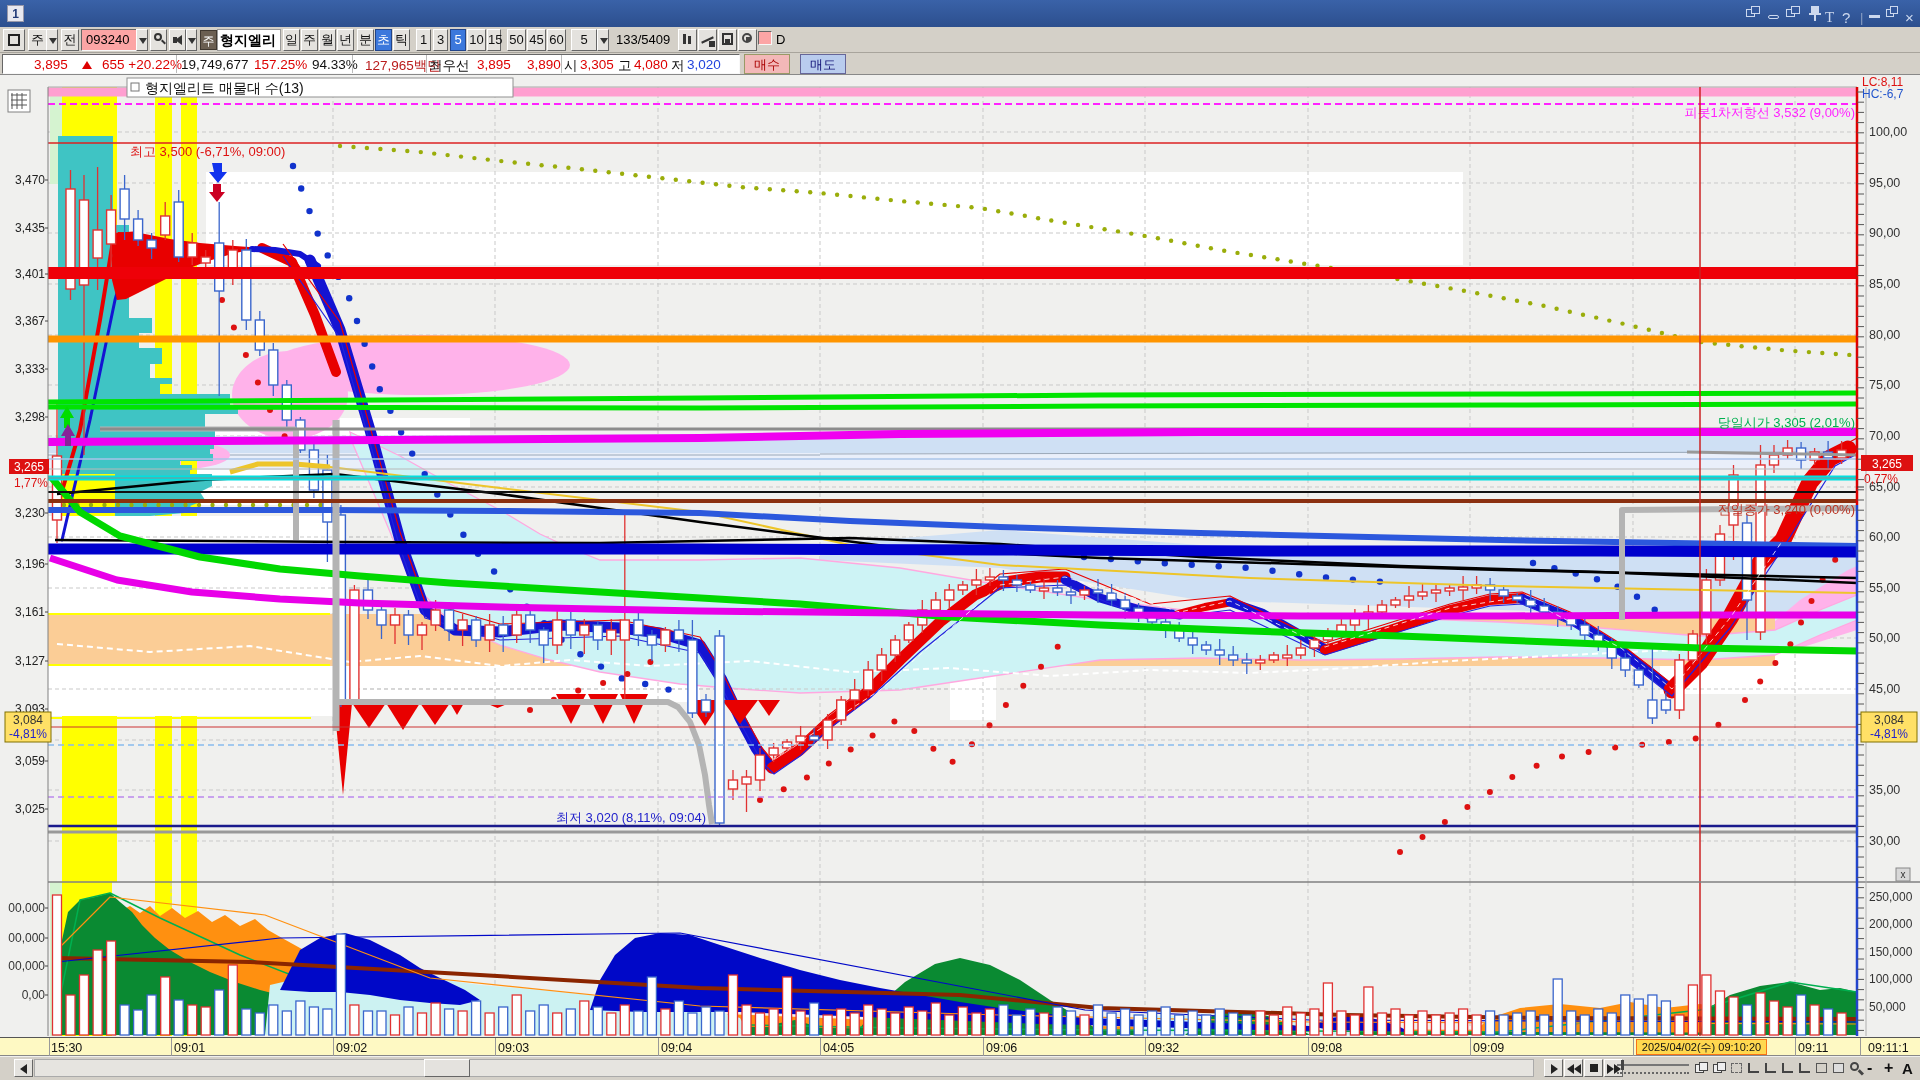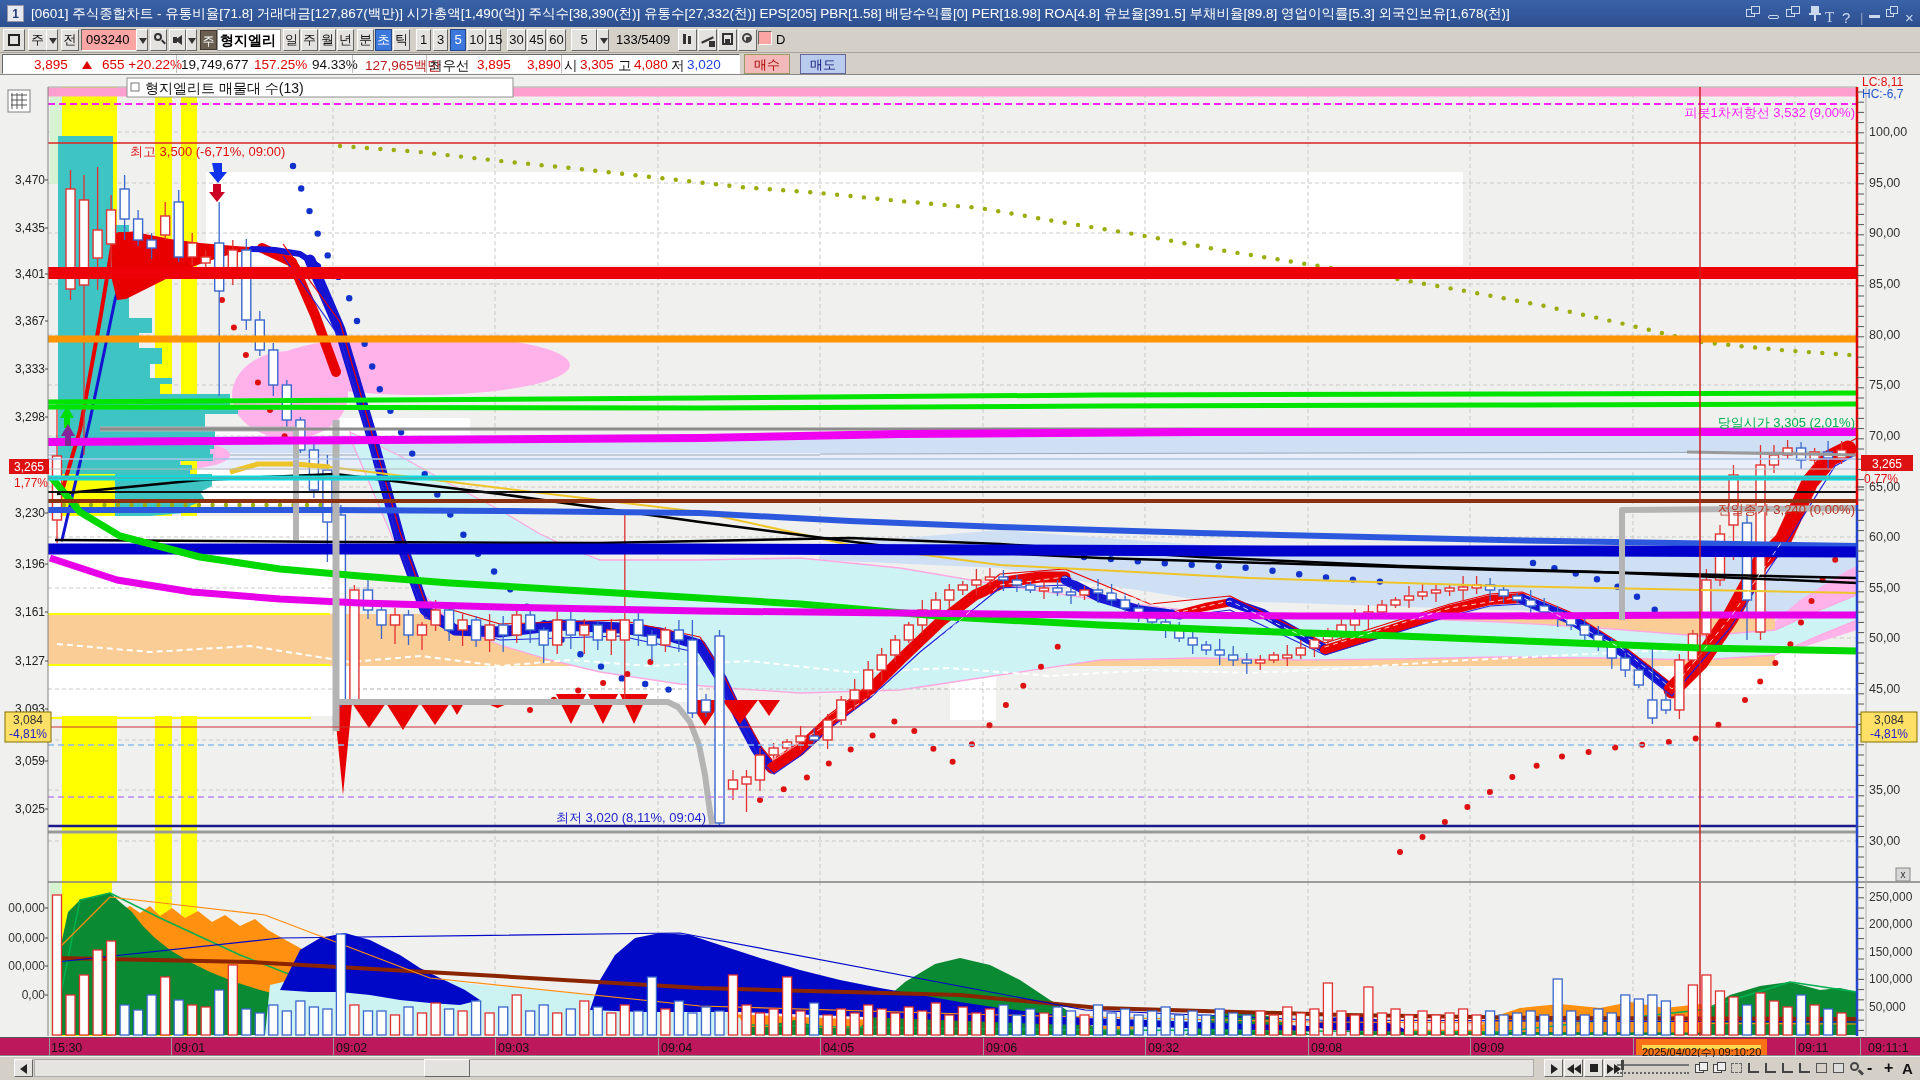--- a/index.html
+++ b/index.html
@@ -987,21 +987,20 @@
     <line x1="22" y1="93" x2="22" y2="109" stroke="#555" stroke-width="1" stroke-linecap="butt"></line>
     <rect x="127" y="78" width="386" height="19" fill="#ffffff" stroke="#909090" stroke-width="1"></rect>
     <rect x="131" y="83" width="8" height="8" fill="#ffffff" stroke="#777" stroke-width="1"></rect>
     <text x="145" y="93" font-size="14" fill="#111" text-anchor="start" font-weight="normal" font-family="Liberation Sans, sans-serif">형지엘리트 매물대 수(13)</text>
     <rect x="1896" y="868" width="14" height="13" fill="#d8d8d8" stroke="#888" stroke-width="1"></rect>
     <text x="1903" y="878" font-size="10" fill="#333" text-anchor="middle" font-weight="normal" font-family="Liberation Sans, sans-serif">x</text>
   </svg>
 
 <div class="abs" style="left:0;top:0;width:1920px;height:27px;background:linear-gradient(#3a62a8,#2c4f8e);color:#fff;font-size:13.5px;line-height:27px;white-space:nowrap">
 <span class="abs" style="left:7px;top:5px;width:17px;height:17px;background:#e8e8f0;color:#223a77;font-weight:bold;text-align:center;line-height:17px;font-size:12px;border:1px solid #99a">1</span>
-<span style="margin-left:31px">[0601] 주식종합차트 - 유통비율[71.8] 거래대금[127,867(백만)] 시가총액[1,490(억)] 주식수[38,390(천)] 유통수[27,332(천)] EPS[205] PBR[1.58] 배당수익률[0] PER[18.98] ROA[4.8] 유보율[391.5] 부채비율[89.8] 영업이익률[5.3] 외국인보유[1,678(천)]</span>
 <span class="abs" style="left:1746px;top:9px;width:9px;height:8px;border:1.5px solid #ccd8ee"></span><span class="abs" style="left:1751px;top:6px;width:9px;height:8px;border:1.5px solid #ccd8ee;background:#33589d"></span>
 <span class="abs" style="left:1768px;top:15px;width:11px;height:4px;border:1.5px solid #ccd8ee;border-radius:2px"></span>
 <span class="abs" style="left:1786px;top:9px;width:9px;height:8px;border:1.5px solid #ccd8ee"></span><span class="abs" style="left:1791px;top:6px;width:9px;height:8px;border:1.5px solid #ccd8ee;background:#33589d"></span>
 <span class="abs" style="left:1811px;top:6px;width:8px;height:7px;background:#ccd8ee"></span><span class="abs" style="left:1809px;top:13px;width:12px;height:2px;background:#ccd8ee"></span><span class="abs" style="left:1814px;top:15px;width:2px;height:6px;background:#ccd8ee"></span>
 <span class="abs" style="left:1825px;top:4px;font-size:15px;color:#ccd8ee;font-family:'Liberation Serif',serif">T</span>
 <span class="abs" style="left:1842px;top:4px;font-size:15px;color:#ccd8ee">?</span>
 <span class="abs" style="left:1860px;top:4px;font-size:13px;color:#8ba0c4">|</span>
 <span class="abs" style="left:1869px;top:15px;width:11px;height:3px;background:#ccd8ee"></span>
 <span class="abs" style="left:1886px;top:9px;width:8px;height:8px;border:1.5px solid #ccd8ee"></span><span class="abs" style="left:1890px;top:6px;width:8px;height:8px;border:1.5px solid #ccd8ee;background:#33589d"></span>
 <span class="abs" style="left:1905px;top:4px;font-size:15px;color:#ccd8ee">×</span>
@@ -1038,21 +1037,21 @@
 <div class="btn" style="left:319px;top:2px;width:17px">월</div>
 <div class="btn" style="left:337px;top:2px;width:17px">년</div>
 <div class="btn" style="left:357px;top:2px;width:17px">분</div>
 <div class="btn btnsel" style="left:375px;top:2px;width:17px">초</div>
 <div class="btn" style="left:393px;top:2px;width:17px">틱</div>
 <div class="btn" style="left:416px;top:2px;width:15px">1</div>
 <div class="btn" style="left:433px;top:2px;width:15px">3</div>
 <div class="btn btnsel" style="left:450px;top:2px;width:16px">5</div>
 <div class="btn" style="left:467px;top:2px;width:19px">10</div>
 <div class="btn" style="left:487px;top:2px;width:14px">15</div>
-<div class="btn" style="left:507px;top:2px;width:19px">30</div>
+<div class="btn" style="left:507px;top:2px;width:19px">50</div>
 <div class="btn" style="left:527px;top:2px;width:19px">45</div>
 <div class="btn" style="left:547px;top:2px;width:19px">60</div>
 <div class="btn" style="left:571px;top:2px;width:26px">5</div>
     <div class="btn" style="left:597px;top:2px;width:12px">
       <span class="td" style="left:2px;top:8px"></span>
     </div>
 <div class="abs" style="left:616px;top:5px;font-size:13px">133/5409</div>
 <div class="btn" style="left:678px;top:2px;width:19px">
       <span style="position:absolute;left:4px;top:4px;width:3px;height:10px;background:#333"></span>
       <span style="position:absolute;left:9px;top:6px;width:3px;height:8px;background:#333"></span>
@@ -1094,21 +1093,21 @@
 <span style="position:absolute;left:687px;color:#2244dd">3,020</span>
 </div>
 <div class="abs" style="left:176px;top:2px;height:18px;border-left:1px solid #bbb"></div>
 <div class="abs" style="left:352px;top:2px;height:18px;border-left:1px solid #bbb"></div>
 <div class="abs" style="left:426px;top:2px;height:18px;border-left:1px solid #bbb"></div>
 <div class="abs" style="left:561px;top:2px;height:18px;border-left:1px solid #bbb"></div>
 <div class="abs" style="left:744px;top:1px;width:46px;height:20px;background:#f3b8b8;border:1px solid #996;text-align:center;font-size:13px;line-height:19px;color:#a00">매수</div>
 <div class="abs" style="left:800px;top:1px;width:46px;height:20px;background:#b9ccee;border:1px solid #669;text-align:center;font-size:13px;line-height:19px;color:#117">매도</div>
 </div>
 
-<div class="abs" style="left:0;top:1037px;width:1920px;height:19px;background:#be185d;border-top:1px solid #555;border-bottom:1px solid #888;font-size:12.5px;color:#111">
+<div class="abs" style="left:0;top:1037px;width:1920px;height:19px;background:#fef9c3;border-top:1px solid #555;border-bottom:1px solid #888;font-size:12.5px;color:#111">
 <span class="abs" style="left:51px;top:3px">15:30</span>
 <span class="abs" style="left:174px;top:3px">09:01</span>
 <span class="abs" style="left:336px;top:3px">09:02</span>
 <span class="abs" style="left:498px;top:3px">09:03</span>
 <span class="abs" style="left:661px;top:3px">09:04</span>
 <span class="abs" style="left:823px;top:3px">04:05</span>
 <span class="abs" style="left:986px;top:3px">09:06</span>
 <span class="abs" style="left:1148px;top:3px">09:32</span>
 <span class="abs" style="left:1311px;top:3px">09:08</span>
 <span class="abs" style="left:1473px;top:3px">09:09</span>
@@ -1120,21 +1119,21 @@
 <div class="abs" style="left:495px;top:0;height:18px;border-left:1px solid #999"></div>
 <div class="abs" style="left:658px;top:0;height:18px;border-left:1px solid #999"></div>
 <div class="abs" style="left:820px;top:0;height:18px;border-left:1px solid #999"></div>
 <div class="abs" style="left:983px;top:0;height:18px;border-left:1px solid #999"></div>
 <div class="abs" style="left:1145px;top:0;height:18px;border-left:1px solid #999"></div>
 <div class="abs" style="left:1308px;top:0;height:18px;border-left:1px solid #999"></div>
 <div class="abs" style="left:1470px;top:0;height:18px;border-left:1px solid #999"></div>
 <div class="abs" style="left:1633px;top:0;height:18px;border-left:1px solid #999"></div>
 <div class="abs" style="left:1795px;top:0;height:18px;border-left:1px solid #999"></div>
 <div class="abs" style="left:1860px;top:0;height:18px;border-left:1px solid #999"></div>
-<div class="abs" style="left:1636px;top:1px;width:131px;height:16px;background:#ffd84f;border:6px solid #f97316;text-align:center;font-size:11px;line-height:15px;color:#111;white-space:nowrap">2025/04/02(수) 09:10:20</div>
+<div class="abs" style="left:1636px;top:1px;width:131px;height:16px;background:#ffd84f;border:1px solid #f97316;text-align:center;font-size:11px;line-height:15px;color:#111;white-space:nowrap">2025/04/02(수) 09:10:20</div>
 </div>
 
 <div class="abs" style="left:0;top:1057px;width:1920px;height:23px;background:#d4d0c8">
 <div class="btn" style="left:14px;top:2px;width:19px;height:18px">
       <span class="tl" style="left:5px;top:4px"></span>
     </div>
 <div class="abs" style="left:34px;top:2px;width:1500px;height:18px;background:#e6e4e0;border:1px solid #aaa"></div>
 <div class="btn" style="left:424px;top:2px;width:46px;height:18px"></div>
 <div class="btn" style="left:1544px;top:2px;width:19px;height:18px">
       <span class="tr" style="left:6px;top:4px"></span>

